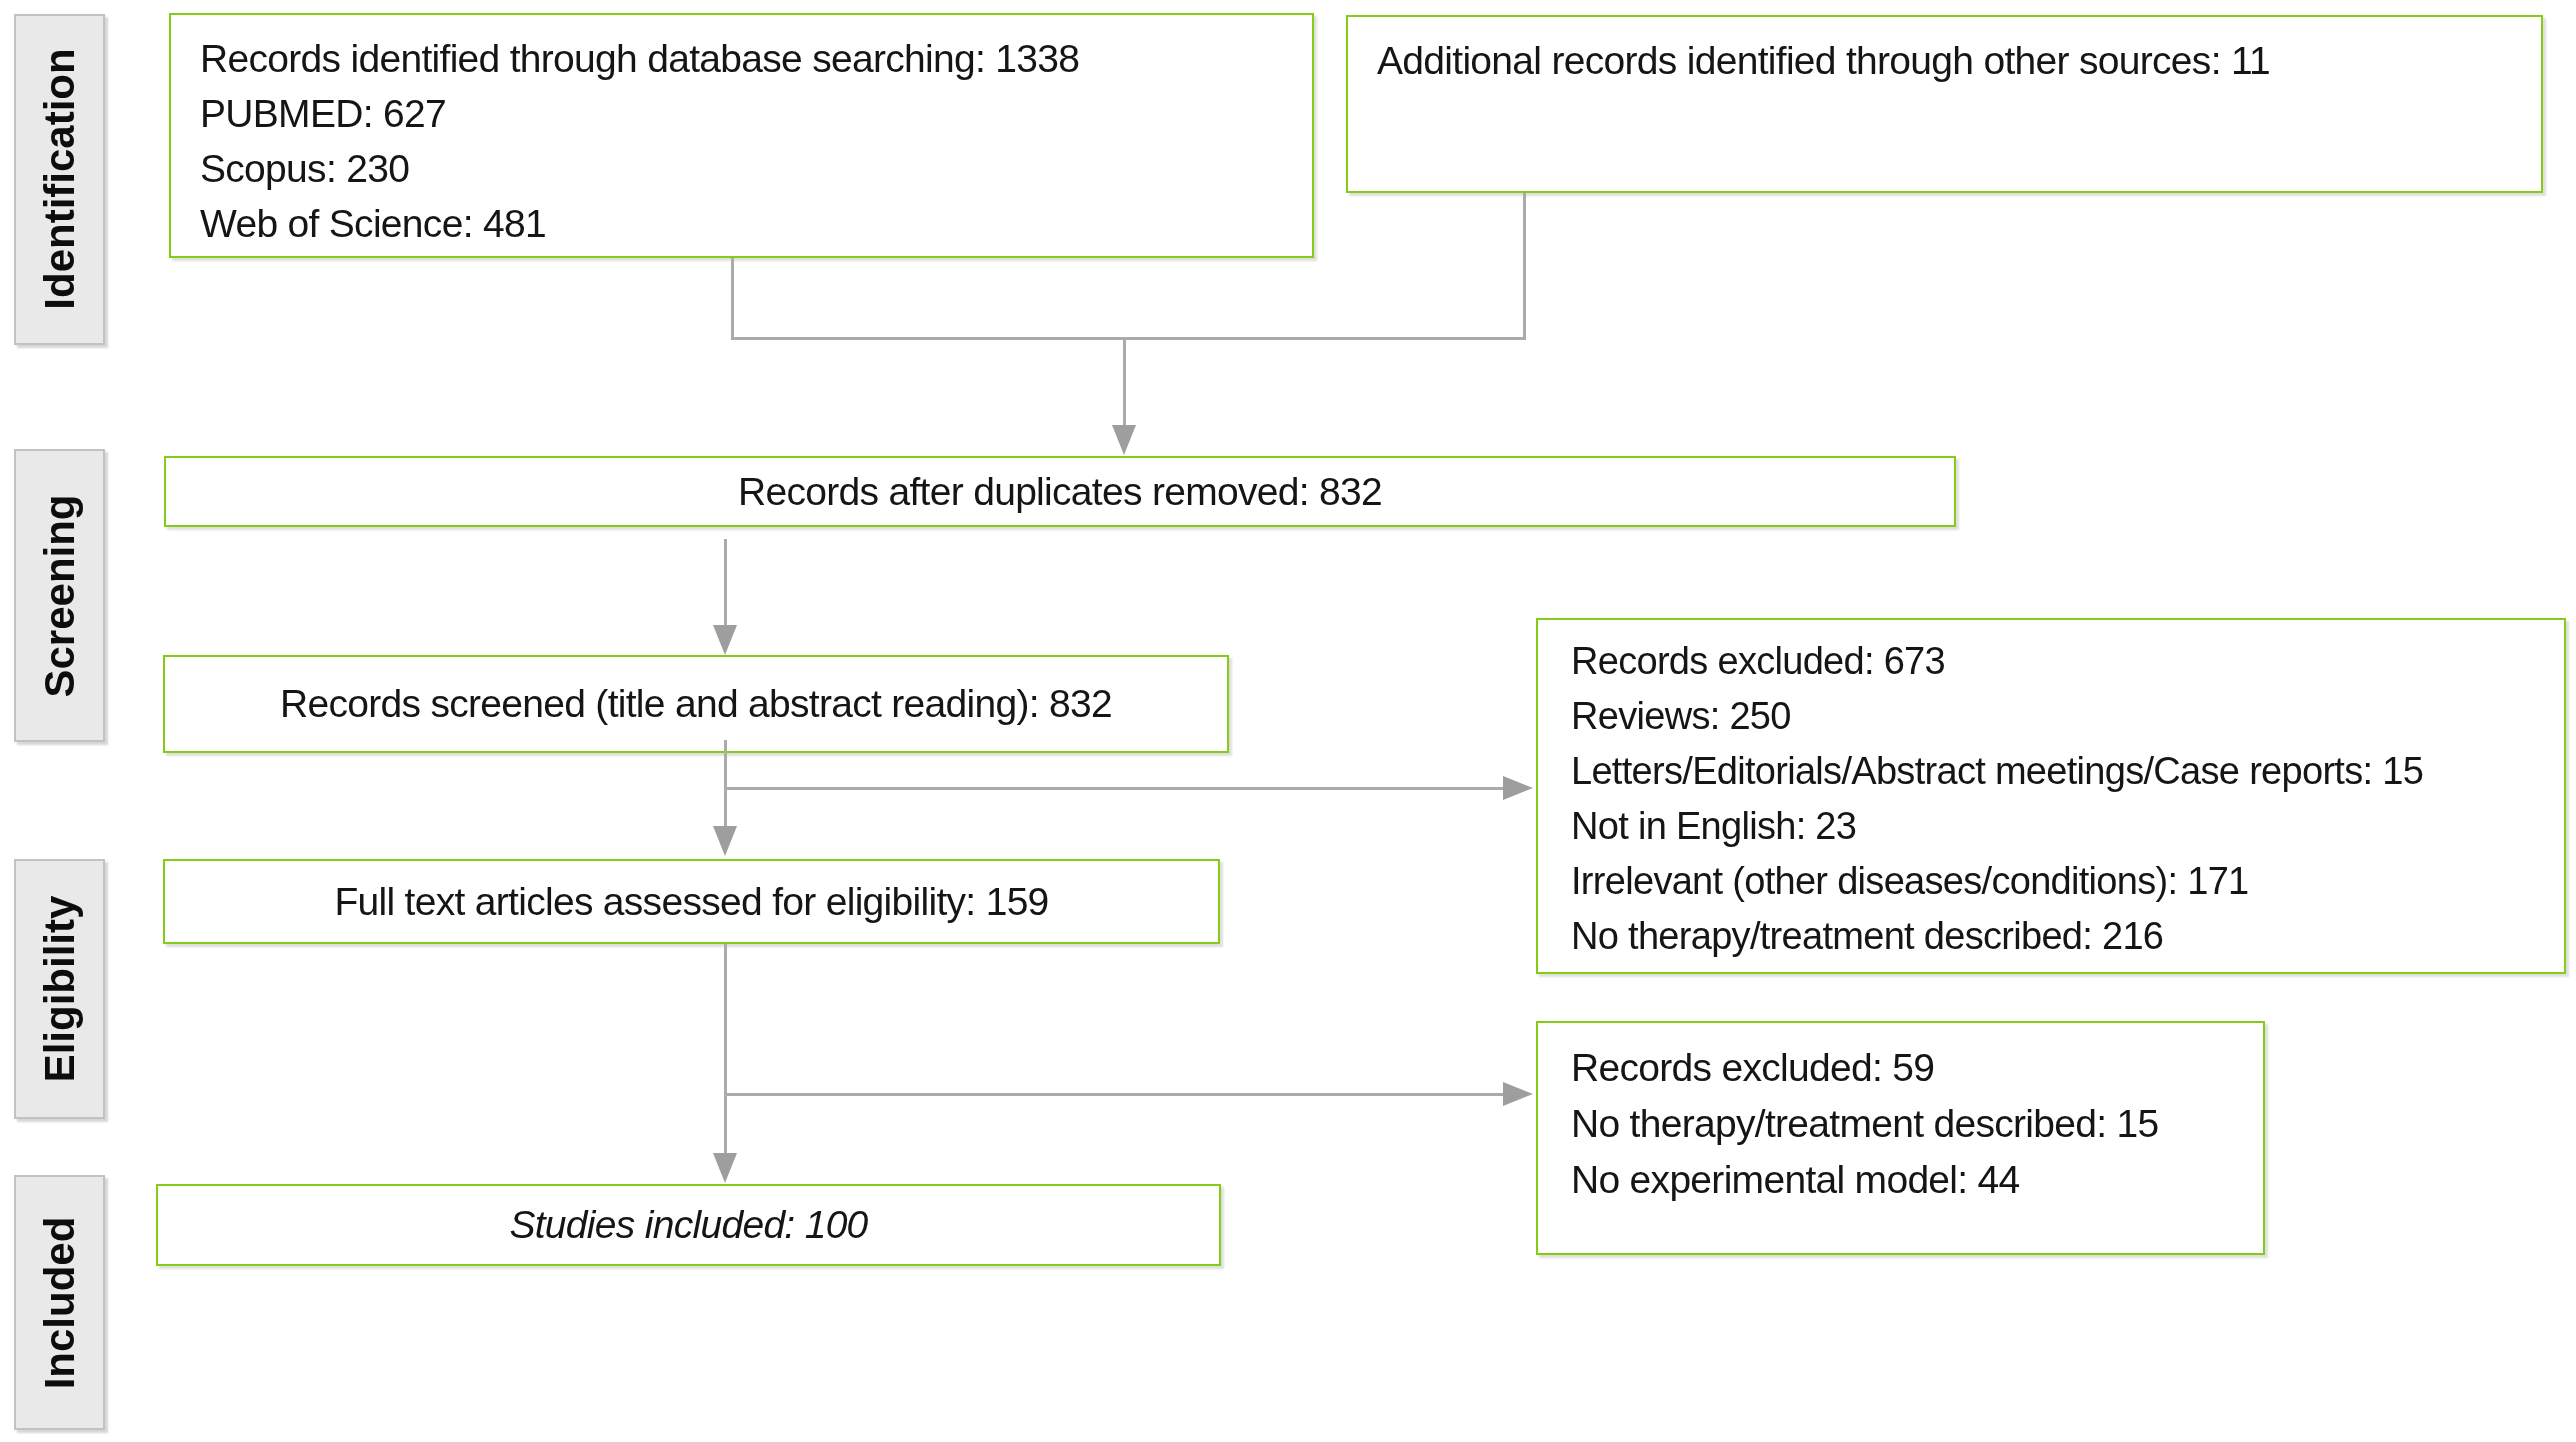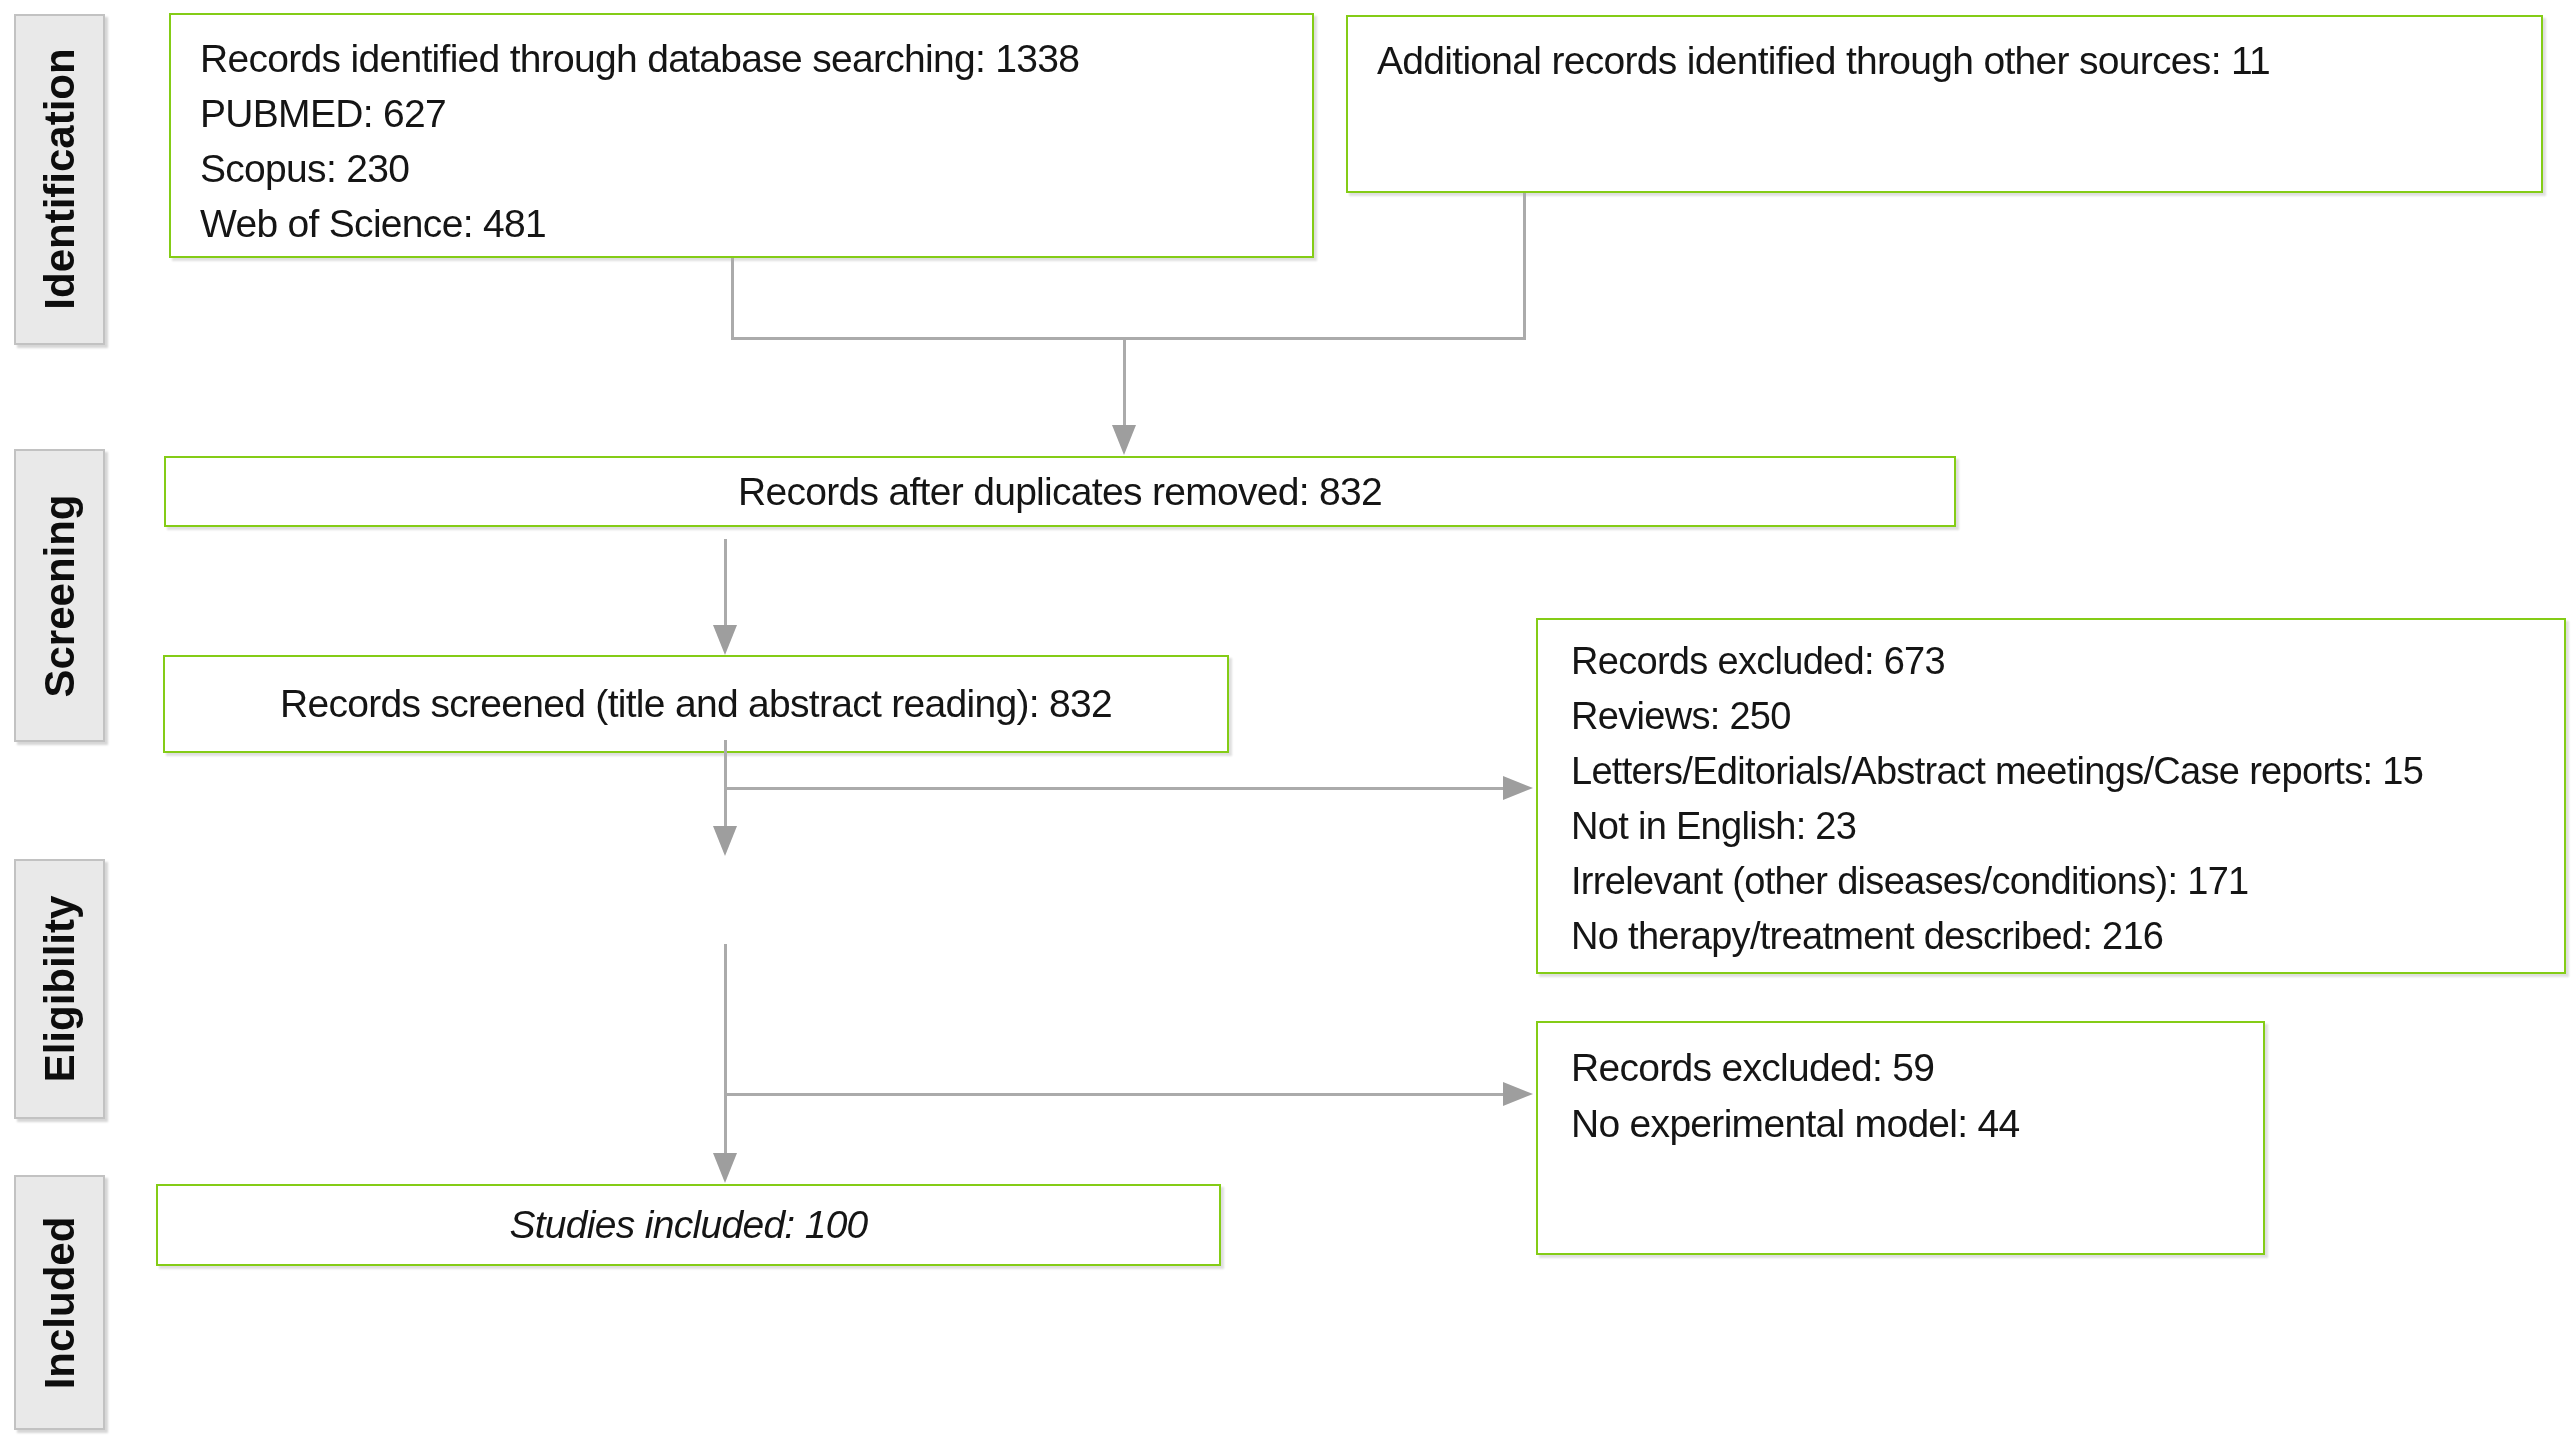--- a/index.html
+++ b/index.html
@@ -91,29 +91,33 @@
 
   <div class="pbox small" style="left:1536px;top:618px;width:1030px;height:356px;padding:14.4px 33px;line-height:55px;box-sizing:border-box;">
     <div class="nw">Records excluded: 673</div>
     <div class="nw">Reviews: 250</div>
     <div class="nw">Letters/Editorials/Abstract meetings/Case reports: 15</div>
     <div class="nw">Not in English: 23</div>
     <div class="nw">Irrelevant (other diseases/conditions): 171</div>
     <div class="nw">No therapy/treatment described: 216</div>
   </div>
 
+  <div class="pbox centered" style="left:163px;top:859px;width:1057px;height:85px;">
+    <span class="nw">Full text articles assessed for eligibility: 159</span>
+  </div>
 
   <div class="line" style="left:724px;top:944px;width:2.6px;height:150px;"></div>
   <div class="line" style="left:724px;top:1093px;width:780px;height:2.6px;"></div>
   <div class="arrow-right" style="left:1503px;top:1082px;"></div>
   <div class="line" style="left:724px;top:1093px;width:2.6px;height:61px;"></div>
   <div class="arrow-down" style="left:713px;top:1153px;"></div>
 
   <div class="pbox" style="left:1536px;top:1021px;width:729px;height:234px;padding:17px 33px;line-height:56px;box-sizing:border-box;">
     <div class="nw">Records excluded: 59</div>
+    <div class="nw">No therapy/treatment described: 15</div>
     <div class="nw">No experimental model: 44</div>
   </div>
 
   <div class="pbox centered" style="left:156px;top:1184px;width:1065px;height:82px;font-style:italic;">
     <span class="nw">Studies included: 100</span>
   </div>
 
 </div>
 
 

